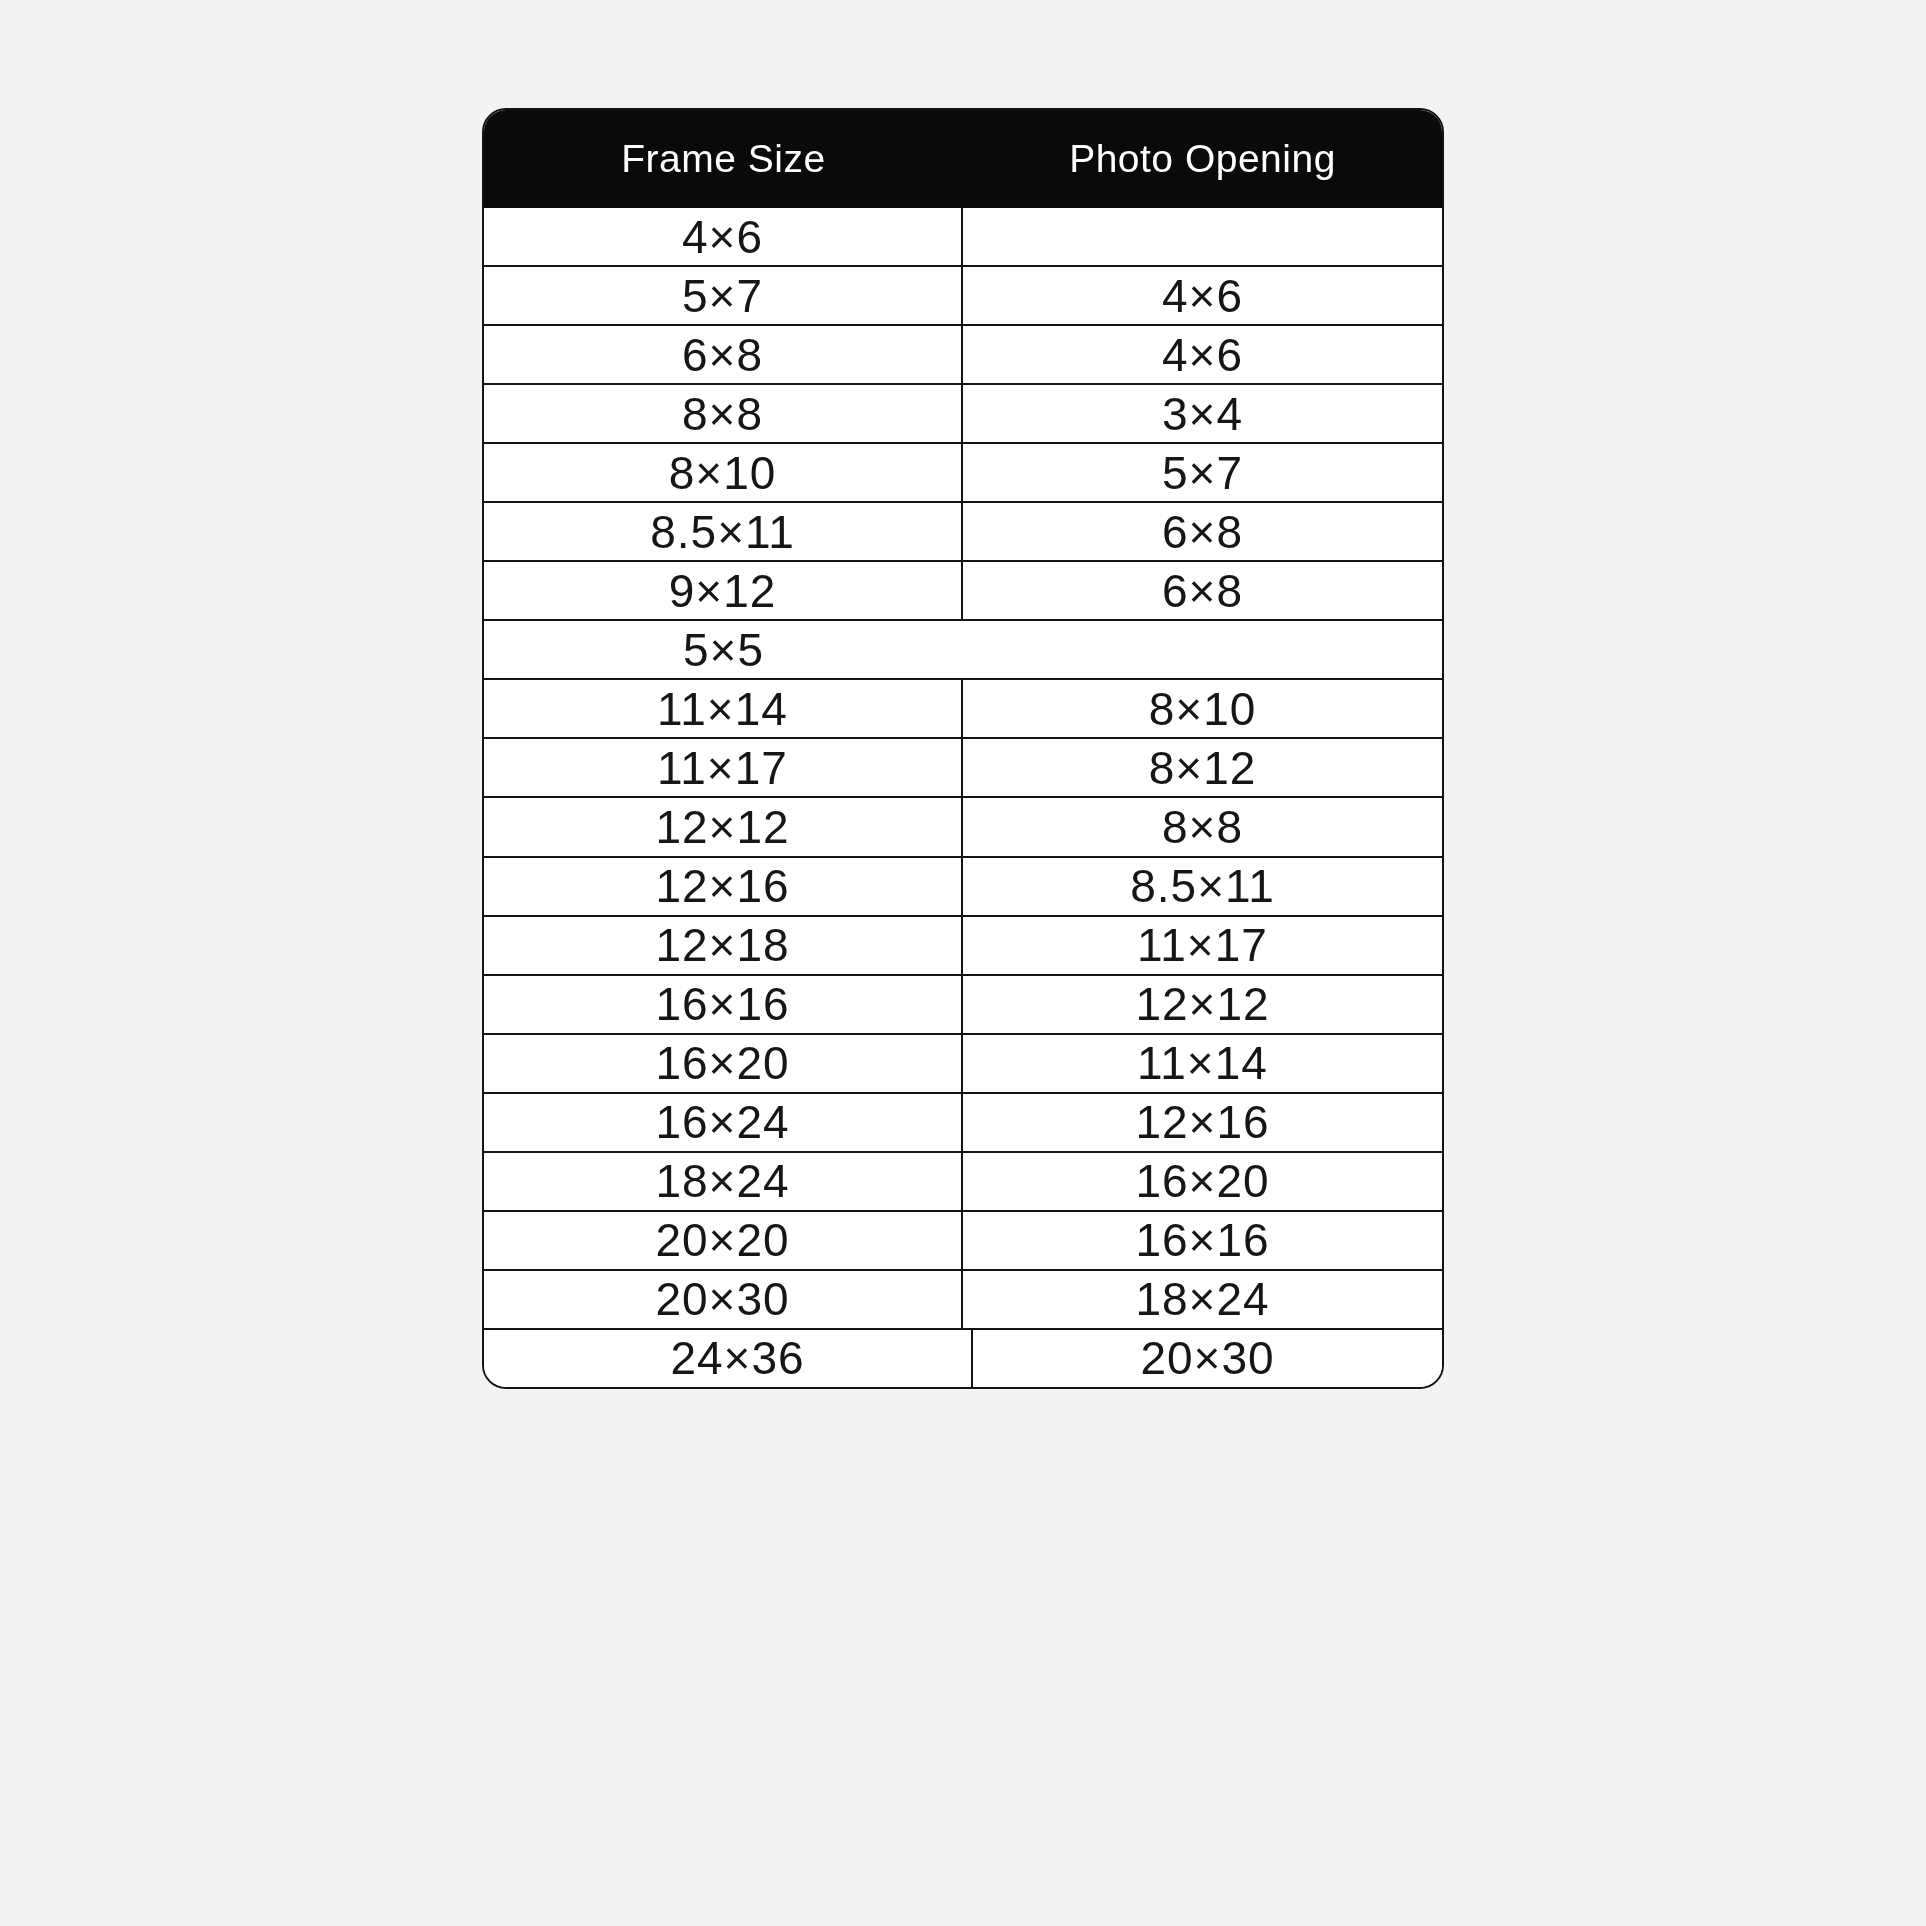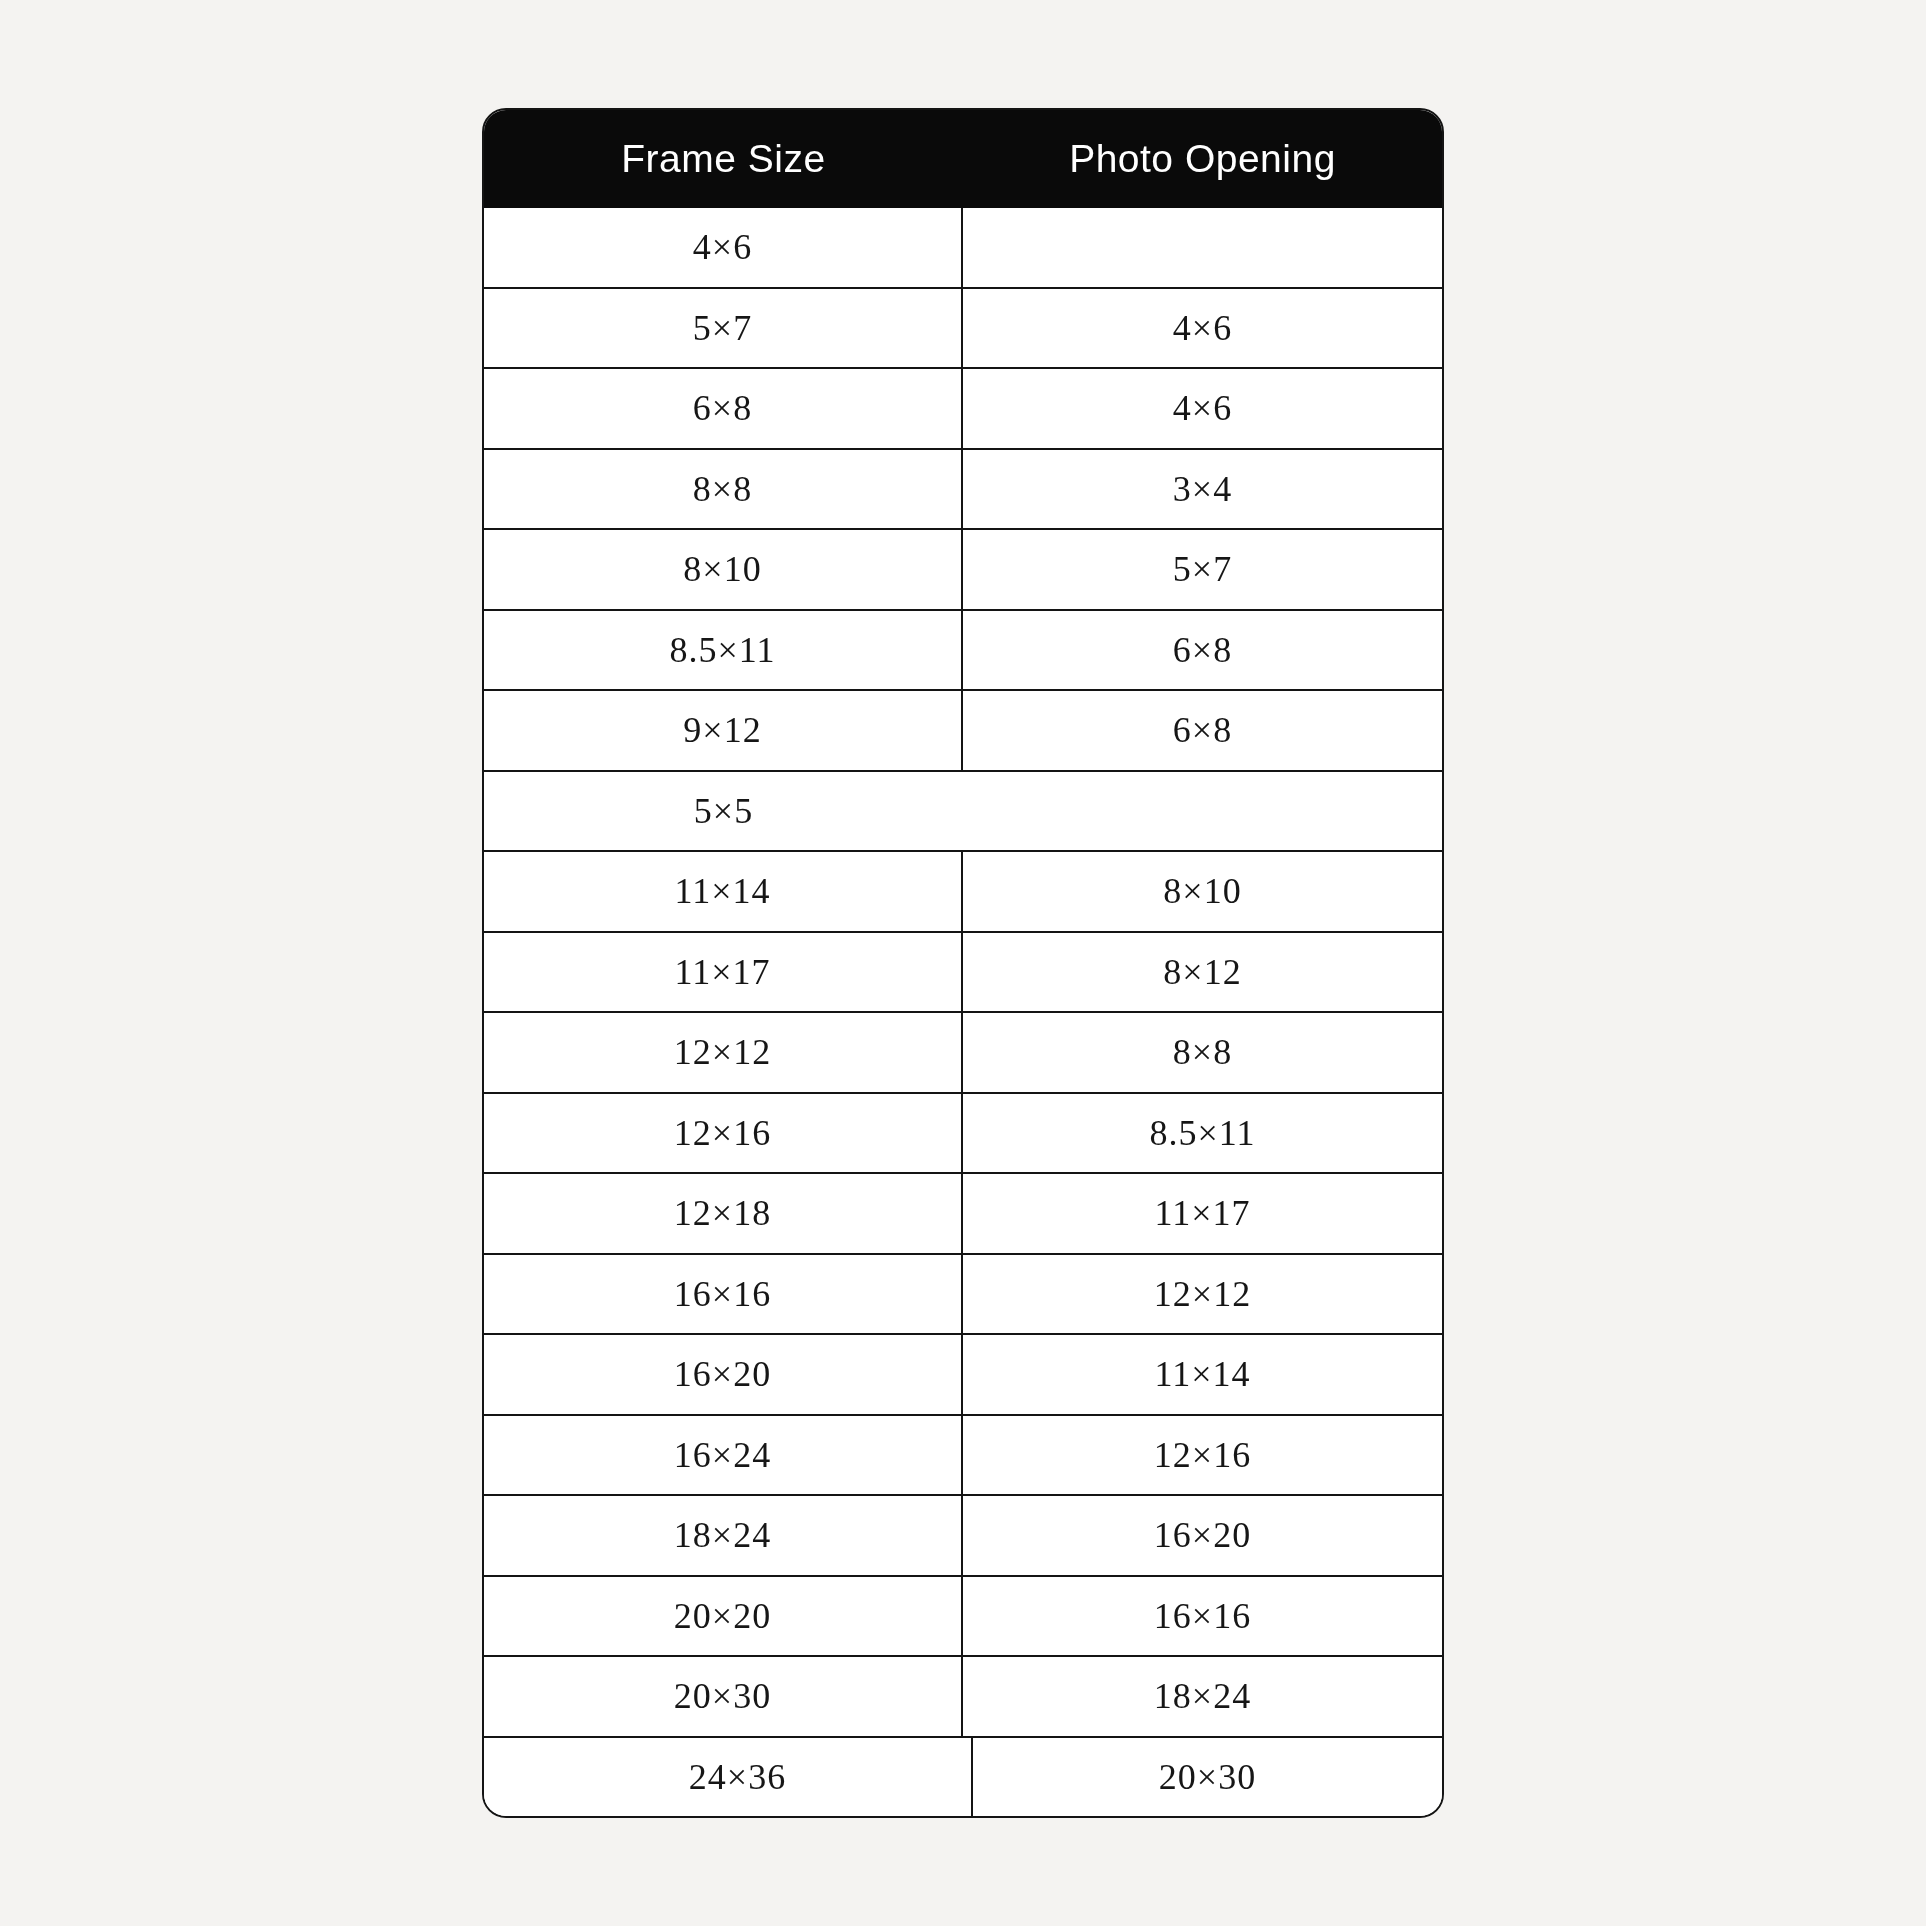--- a/index.html
+++ b/index.html
@@ -12,21 +12,21 @@
     background: #f4f3f1;
     font-family: "Liberation Sans", "DejaVu Sans", sans-serif;
     position: relative;
     overflow: hidden;
   }
   .frame-table {
     position: absolute;
     left: 482px;
     top: 108px;
     width: 962px;
-    height: 1710px;
+    height: 1281px;
     box-sizing: border-box;
     border: 2px solid #141414;
     border-radius: 24px;
     overflow: hidden;
     background: #ffffff;
     display: flex;
     flex-direction: column;
   }
   .thead {
     height: 98px;
@@ -61,23 +61,22 @@
     border-bottom: none;
     padding-left: 20px;
   }
   .td {
     box-sizing: border-box;
     width: 50%;
     display: flex;
     align-items: center;
     justify-content: center;
     color: #161616;
-    font-size: 36px;
+    font-size: 46px;
     letter-spacing: 1px;
-    font-family: Liberation Serif, serif;
   }
   .td.left {
     border-right: 2px solid #141414;
   }
 </style>
 </head>
 <body>
 
 <div class="page">
   <div class="frame-table">

